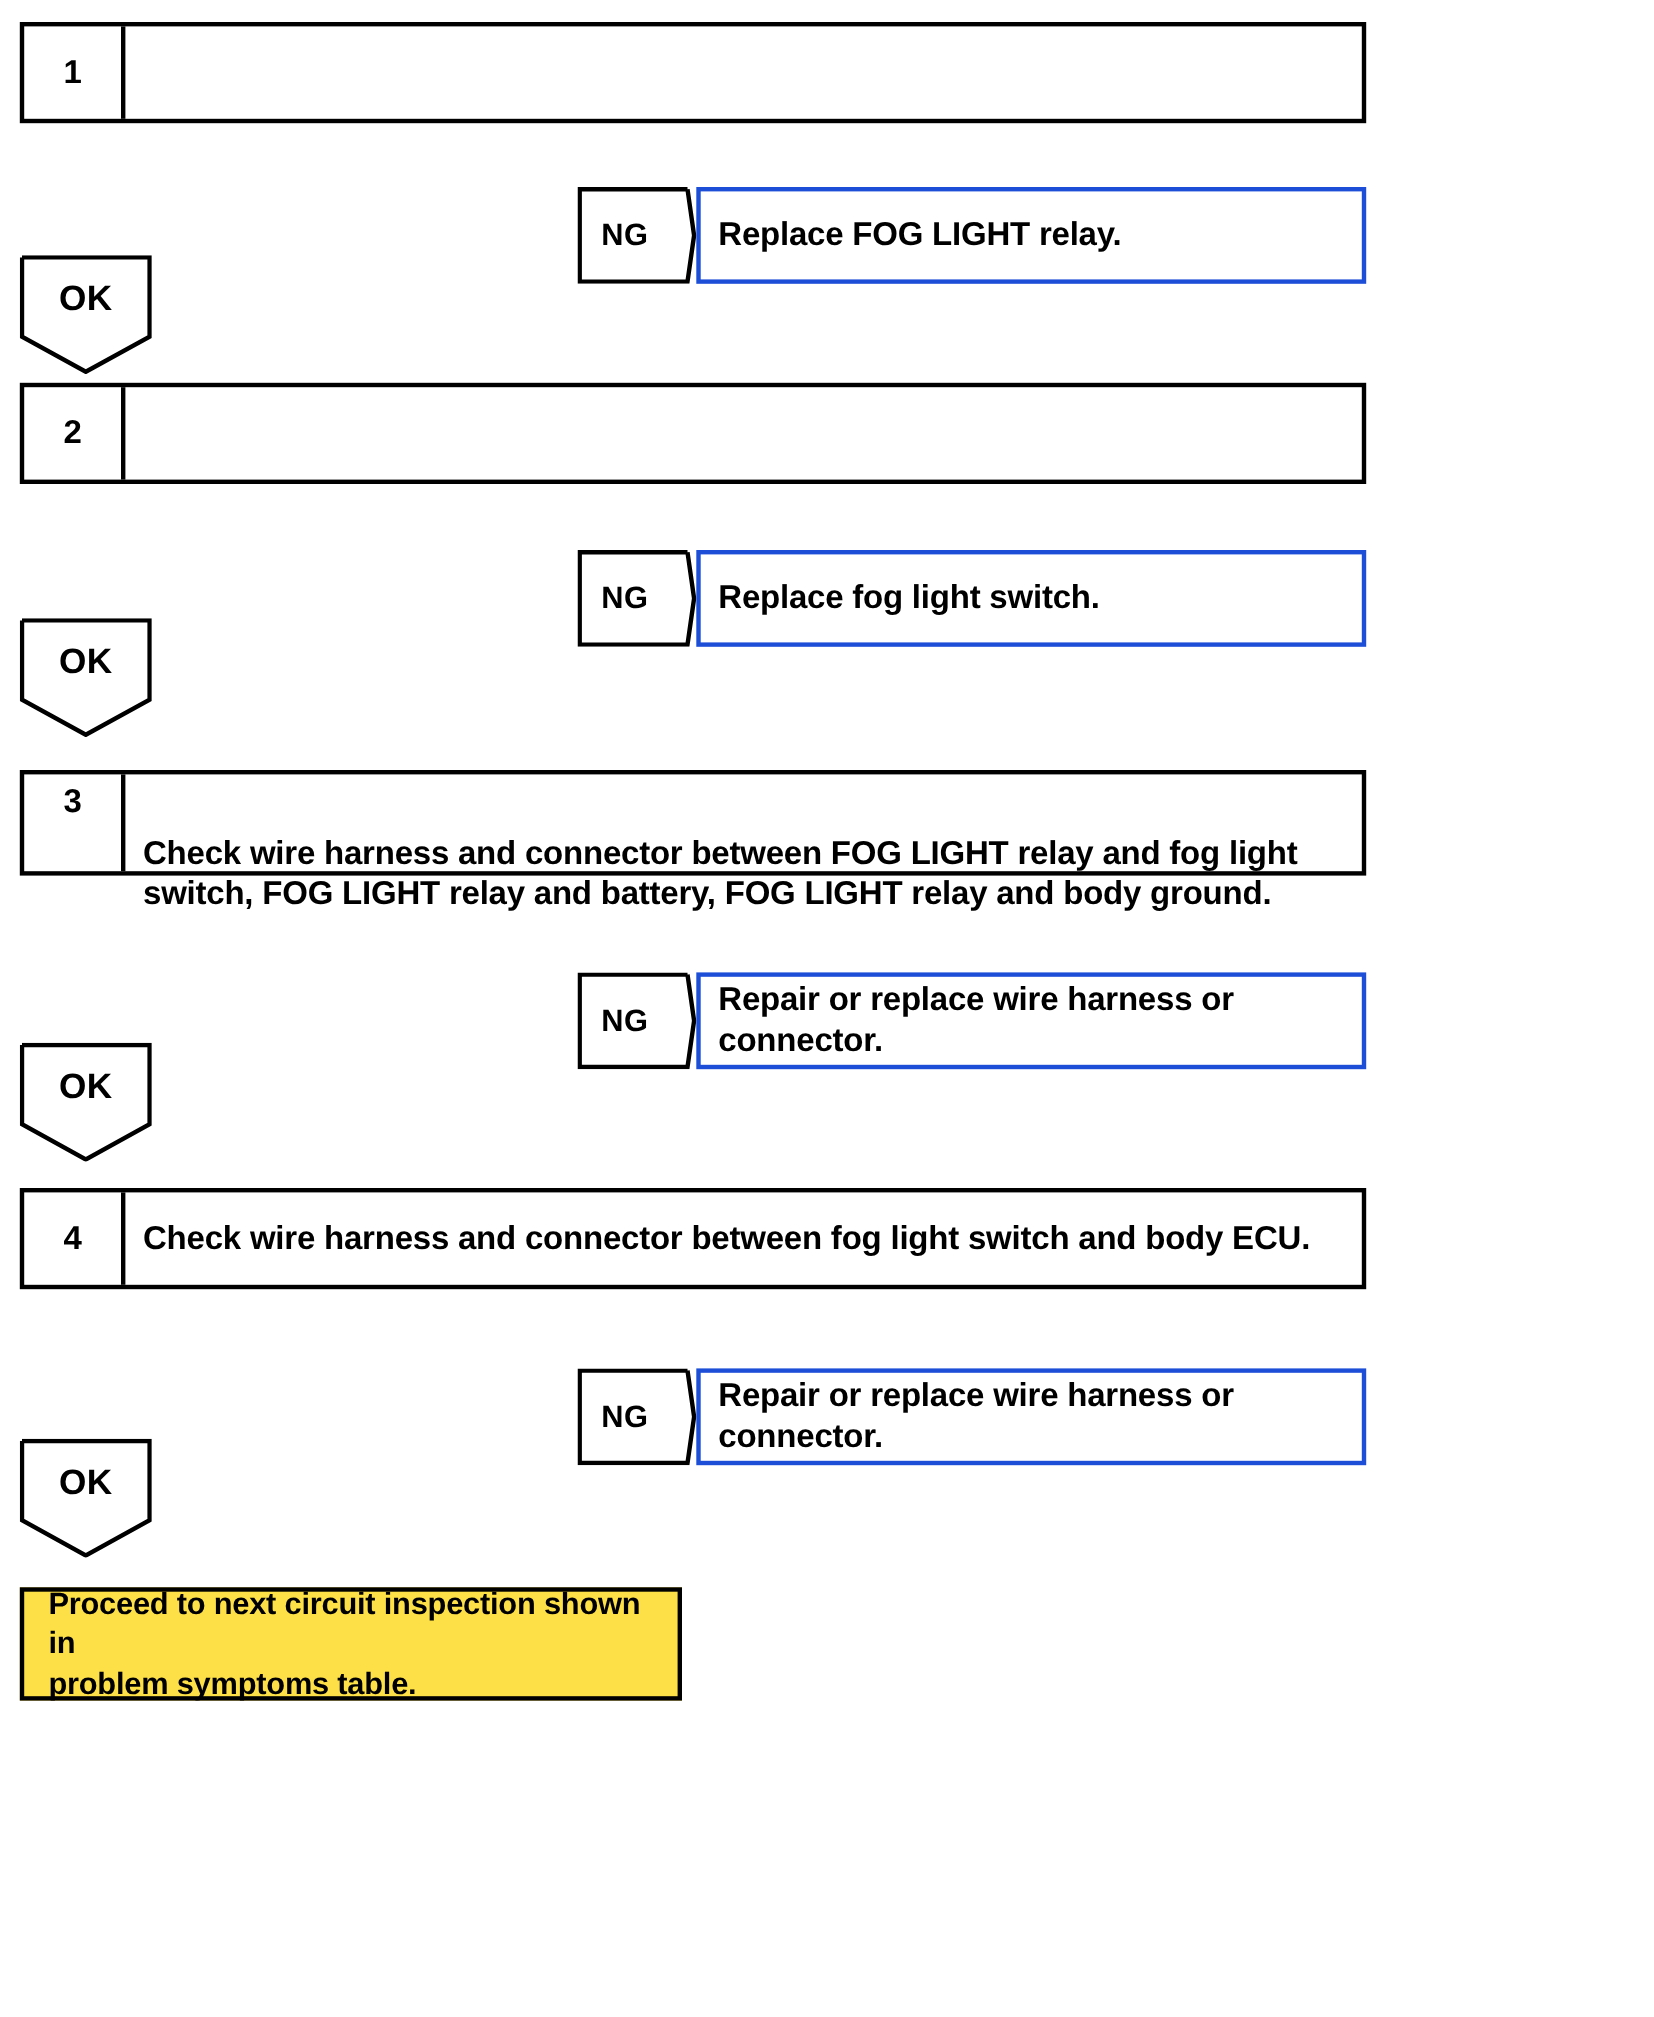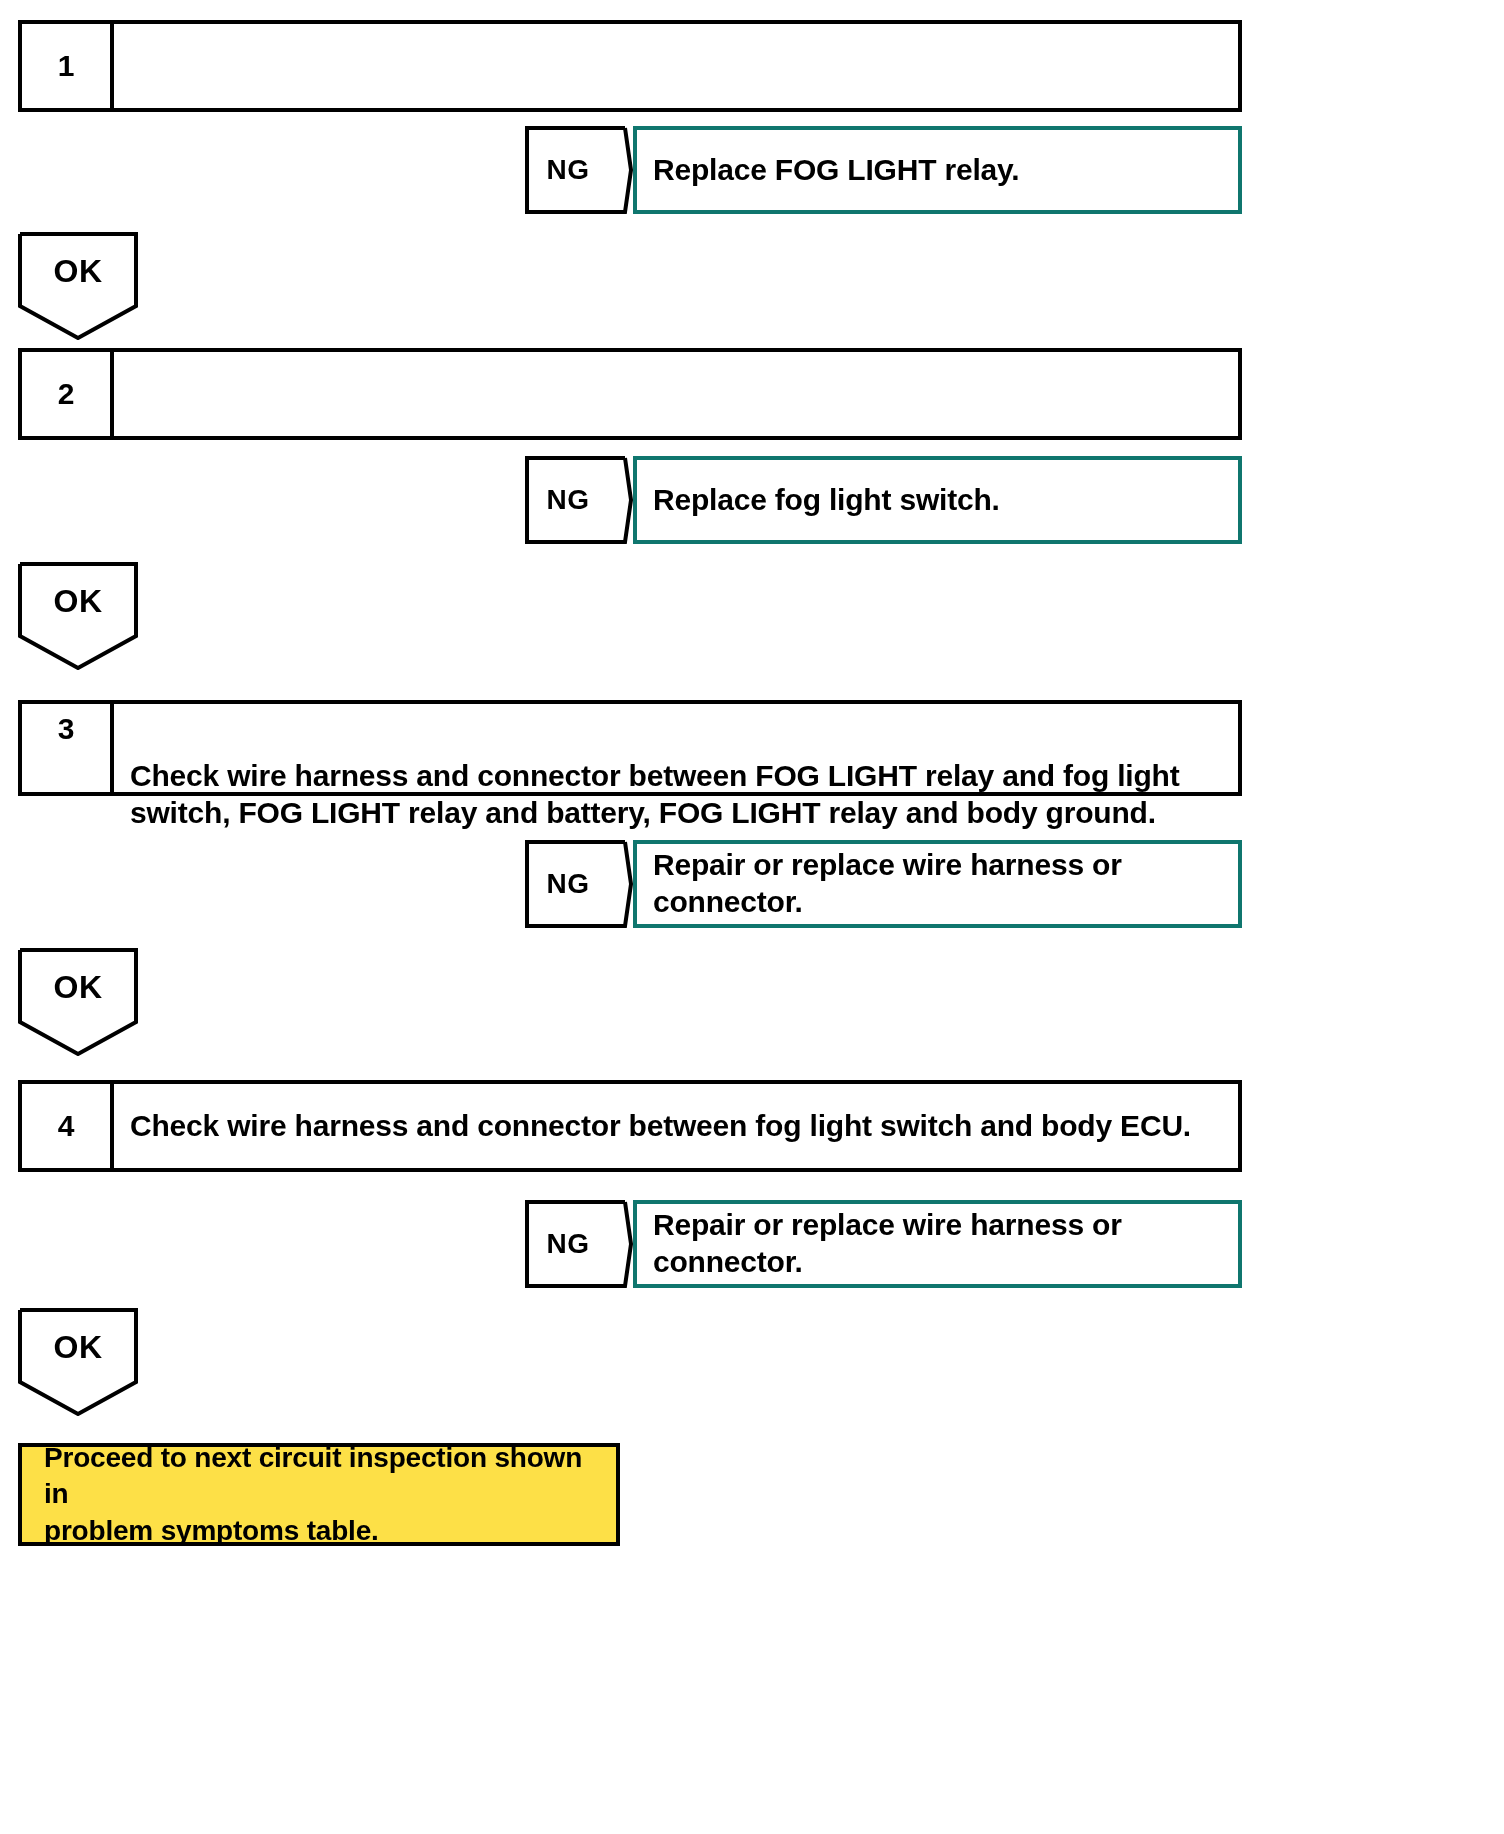--- a/index.html
+++ b/index.html
@@ -58,20 +58,21 @@
     line-height: 1.22;
     letter-spacing: -0.2px;
     white-space: pre-line;
   }
 
   
   .ng-group {
     position: absolute;
     display: flex;
     align-items: stretch;
+    margin-top: 44px;
   }
   .ng-tag {
     position: relative;
     width: 108px;
     flex: 0 0 108px;
     height: 100%;
   }
   .ng-tag svg {
     position: absolute;
     top: 0;
@@ -87,21 +88,21 @@
     display: flex;
     align-items: center;
     justify-content: center;
     font-size: 28px;
     font-weight: bold;
     color: #000;
     letter-spacing: 0.4px;
   }
   .ng-box {
     flex: 1 1 auto;
-    border: 4px solid #0f766e;
+    border: 4px solid #1d4ed8;
     box-sizing: border-box;
     background: #fff;
     display: flex;
     align-items: center;
     padding-left: 16px;
     padding-right: 10px;
   }
   .ng-box-text {
     font-size: 30px;
     font-weight: bold;

